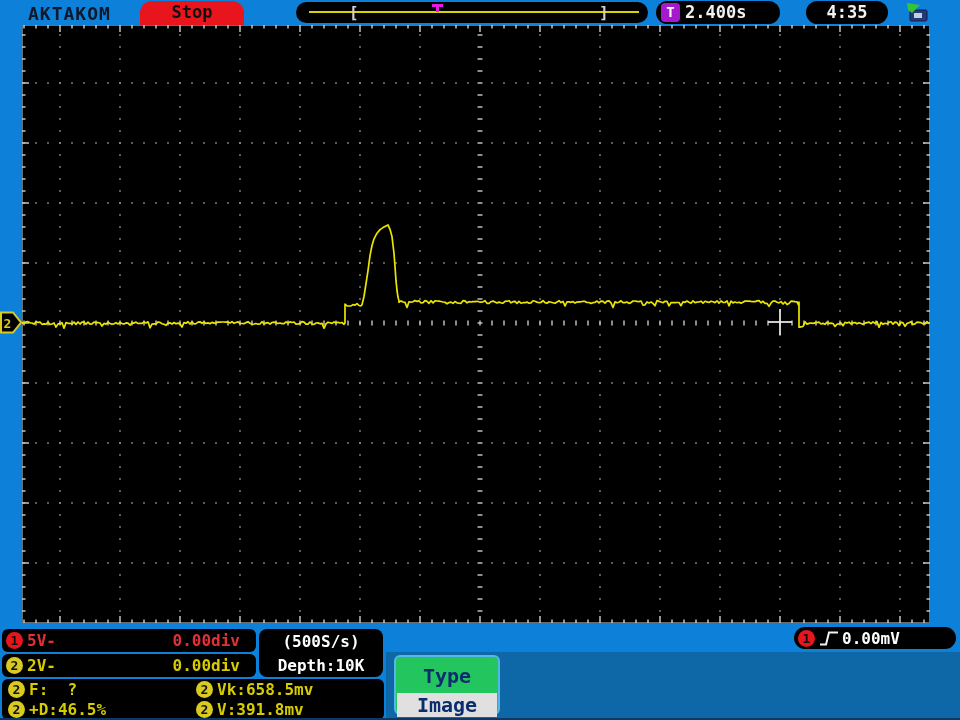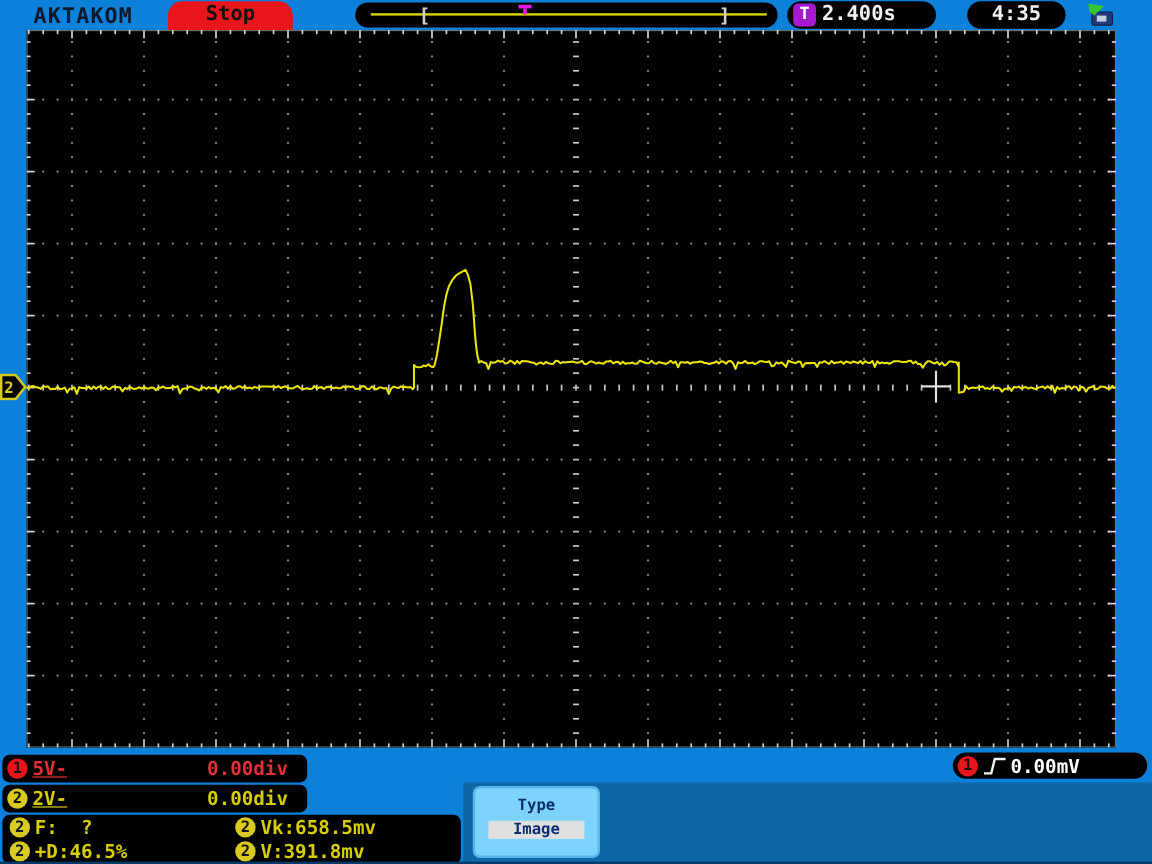--- a/index.html
+++ b/index.html
@@ -28,42 +28,42 @@
   .pill.trigtime .tval{position:absolute;left:29px;text-align:right;}
   .pill.clock{left:806px;width:82px;text-align:center;}
   .usbicon{position:absolute;left:904px;top:2px;width:28px;height:21px;}
   
   #screen{position:absolute;left:22px;top:25px;width:908px;height:598px;background:#000;}
   #ch2marker{position:absolute;left:0;top:311px;width:23px;height:23px;}
   
   .blackbox{position:absolute;background:#000;border-radius:6px;color:#fff;}
   .chrow{left:2px;width:254px;height:23px;display:flex;align-items:center;font-size:16px;}
   #ch1row{top:629px;} #ch2row{top:654px;}
-  .chrow .scale{margin-left:4px;text-decoration:underline;}
+  .chrow .scale{margin-left:4px;}
   .chrow .pos{margin-left:auto;margin-right:16px;}
   .red{color:#e33036;} .yel{color:#d6cc00;}
   .badge{display:inline-block;width:17px;height:17px;border-radius:50%;
     color:#111;font-size:13px;line-height:17px;text-align:center;flex:none;}
   .badge.b1{background:#e8151c;} .badge.b2{background:#d8ca20;}
   .chrow .badge{margin-left:4px;}
   #acqbox{left:259px;top:629px;width:124px;height:48px;border-radius:8px;
     display:flex;flex-direction:column;justify-content:space-around;align-items:center;font-size:16px;}
   #measbox{left:2px;top:679px;width:382px;height:39px;border-radius:6px;
     display:grid;grid-template-columns:188px 1fr;align-content:space-around;padding:1px 0;}
   .meas{display:flex;align-items:center;font-size:16px;}
   .meas .badge{margin-left:6px;margin-right:4px;}
   .meas .mtext{white-space:pre;}
   #mpill{left:386px;top:628px;width:112px;height:22px;border-radius:11px;font-size:16px;line-height:22px;padding-left:22px;}
   #trigpill{left:794px;top:627px;width:162px;height:22px;border-radius:11px;
     display:flex;align-items:center;font-size:16px;}
   #trigpill .badge{margin-left:4px;}
   #trigpill svg{margin:0 2px 0 3px;}
   #menustrip{position:absolute;left:386px;top:652px;width:574px;height:66px;background:#0e67a6;}
-  .softbtn{position:absolute;background:#7dd3fc;border:2px solid #56b5e9;border-radius:6px;
-    color:#0b2d6e;text-align:center;font-size:13px;box-sizing:border-box;}
+  .softbtn{position:absolute;background:#22c55e;border:2px solid #56b5e9;border-radius:6px;
+    color:#0b2d6e;text-align:center;font-size:20px;box-sizing:border-box;}
   #typebtn{left:394px;top:655px;width:106px;height:60px;}
   #typebtn .tlabel{margin-top:7px;}
   #typebtn .tvalue{display:inline-block;margin-top:5px;padding:0 20px;background:#e0e0e0;color:#0b2d6e;}
   #savebtn{left:719px;top:658px;width:108px;height:56px;line-height:52px;}
   #bottomline{position:absolute;left:0;top:718px;width:960px;height:2px;background:#073a68;}
 </style>
 </head>
 <body>
 
 <div id="scope">
@@ -1785,20 +1785,24 @@
     <span class="badge b1">1</span>
     <span class="scale red">5V-</span>
     <span class="pos red">0.00div</span>
   </div>
   <div id="ch2row" class="blackbox chrow">
     <span class="badge b2">2</span>
     <span class="scale yel">2V-</span>
     <span class="pos yel">0.00div</span>
   </div>
 
+  <div id="acqbox" class="blackbox">
+    <span>(500S/s)</span>
+    <span>Depth:10K</span>
+  </div>
 
   <div id="measbox" class="blackbox">
     <div class="meas">
       <span class="badge b2">2</span>
       <span class="mtext yel">F:  ?</span>
     </div>
     <div class="meas">
       <span class="badge b2">2</span>
       <span class="mtext yel">Vk:658.5mv</span>
     </div>

